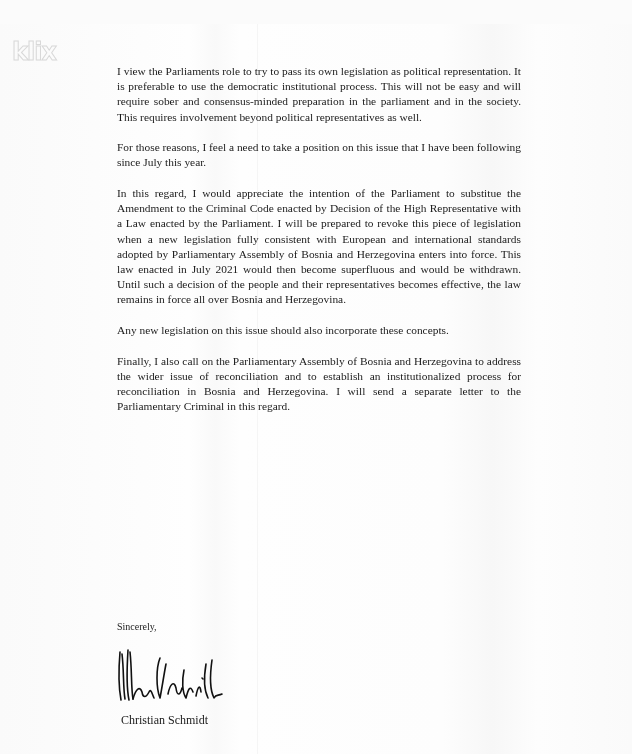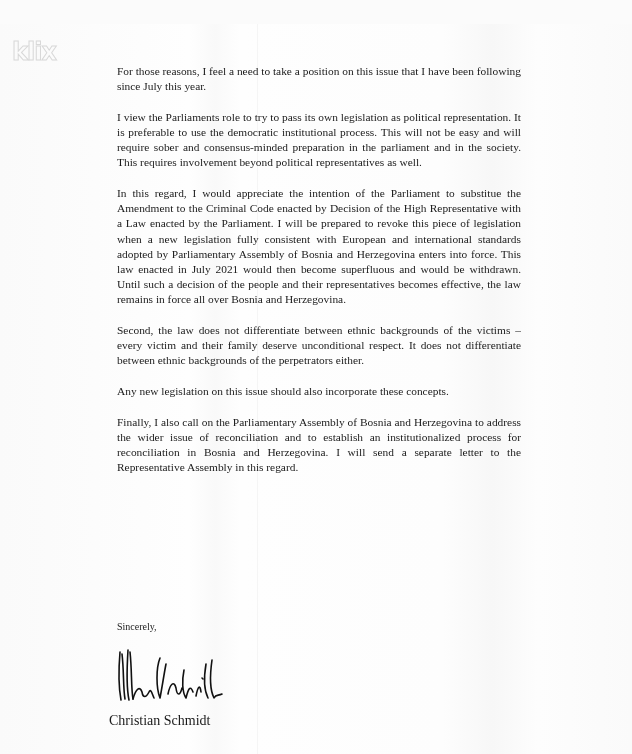--- a/index.html
+++ b/index.html
@@ -26,37 +26,36 @@
     color: transparent;
     -webkit-text-stroke: 1px #d8d8d8;
   }
   .body-text {
     position: absolute; left: 117px; top: 40px; width: 404px;
     font-size: 11.4px; line-height: 15.2px; text-align: justify;
   }
   .body-text p { margin: 0 0 15.4px 0; }
   .closing { position: absolute; left: 117px; top: 597px; font-size: 10px; }
   .signature { position: absolute; left: 116px; top: 620px; width: 110px; height: 62px; }
-  .signer-name { position: absolute; left: 109px; top: 689px; font-size: 14px; }
+  .signer-name { position: absolute; left: 121px; top: 689px; font-size: 12px; }
 </style>
 </head>
 <body>
 
 <div class="page">
   <div class="fold-line"></div>
 
   <div class="watermark">klix</div>
 
   <div class="body-text">
+    <p>I view the Parliaments role to try to pass its own legislation as political representation. It is preferable to use the democratic institutional process. This will not be easy and will require sober and consensus-minded preparation in the parliament and in the society. This requires involvement beyond political representatives as well.</p>
     <p>For those reasons, I feel a need to take a position on this issue that I have been following since July this year.</p>
-    <p>I view the Parliaments role to try to pass its own legislation as political representation. It is preferable to use the democratic institutional process. This will not be easy and will require sober and consensus-minded preparation in the parliament and in the society. This requires involvement beyond political representatives as well.</p>
     <p>In this regard, I would appreciate the intention of the Parliament to substitue the Amendment to the Criminal Code enacted by Decision of the High Representative with a Law enacted by the Parliament. I will be prepared to revoke this piece of legislation when a new legislation fully consistent with European and international standards adopted by Parliamentary Assembly of Bosnia and Herzegovina enters into force. This law enacted in July 2021 would then become superfluous and would be withdrawn. Until such a decision of the people and their representatives becomes effective, the law remains in force all over Bosnia and Herzegovina.</p>
-    <p>Second, the law does not differentiate between ethnic backgrounds of the victims – every victim and their family deserve unconditional respect. It does not differentiate between ethnic backgrounds of the perpetrators either.</p>
     <p>Any new legislation on this issue should also incorporate these concepts.</p>
-    <p>Finally, I also call on the Parliamentary Assembly of Bosnia and Herzegovina to address the wider issue of reconciliation and to establish an institutionalized process for reconciliation in Bosnia and Herzegovina. I will send a separate letter to the Representative Assembly in this regard.</p>
+    <p>Finally, I also call on the Parliamentary Assembly of Bosnia and Herzegovina to address the wider issue of reconciliation and to establish an institutionalized process for reconciliation in Bosnia and Herzegovina. I will send a separate letter to the Parliamentary Criminal in this regard.</p>
   </div>
 
   <div class="closing">Sincerely,</div>
 
   <svg class="signature" viewBox="0 0 110 62">
     <g fill="none" stroke="#111" stroke-width="1.6" stroke-linecap="round" stroke-linejoin="round">
       <path d="M4 8 C3 20 2 40 5 56 M6 10 C8 26 7 44 9 55"></path>
       <path d="M12 6 C11 22 10 42 13 56 M14 8 C16 26 15 44 17 55"></path>
       <path d="M17 55 C20 44 24 42 26 48 C27 54 30 54 33 48 C35 44 36 50 38 54"></path>
       <path d="M44 14 C40 24 40 44 44 54 C46 44 48 30 50 20"></path>

